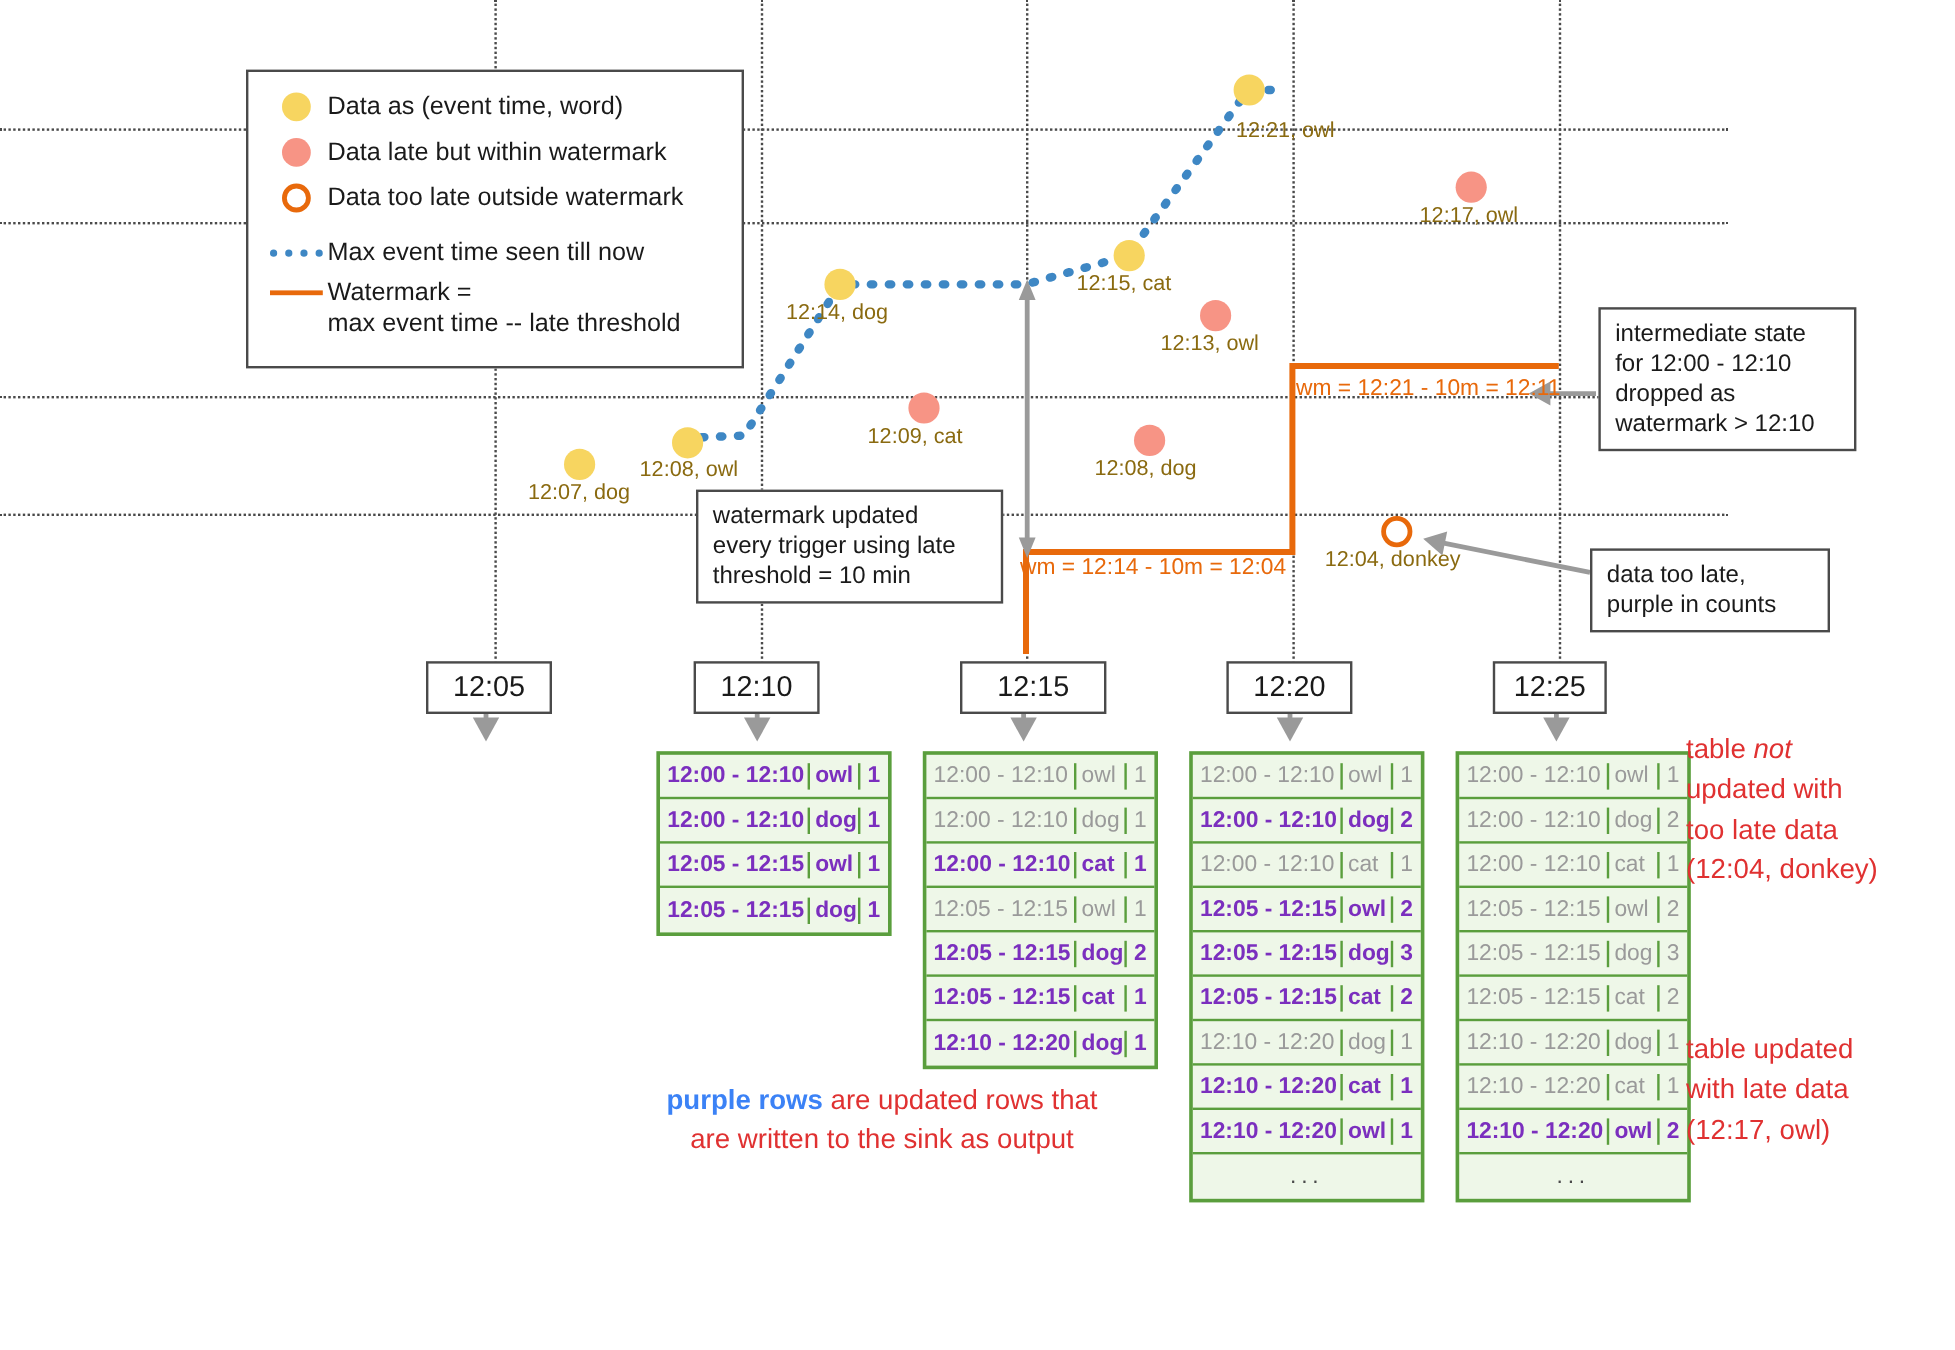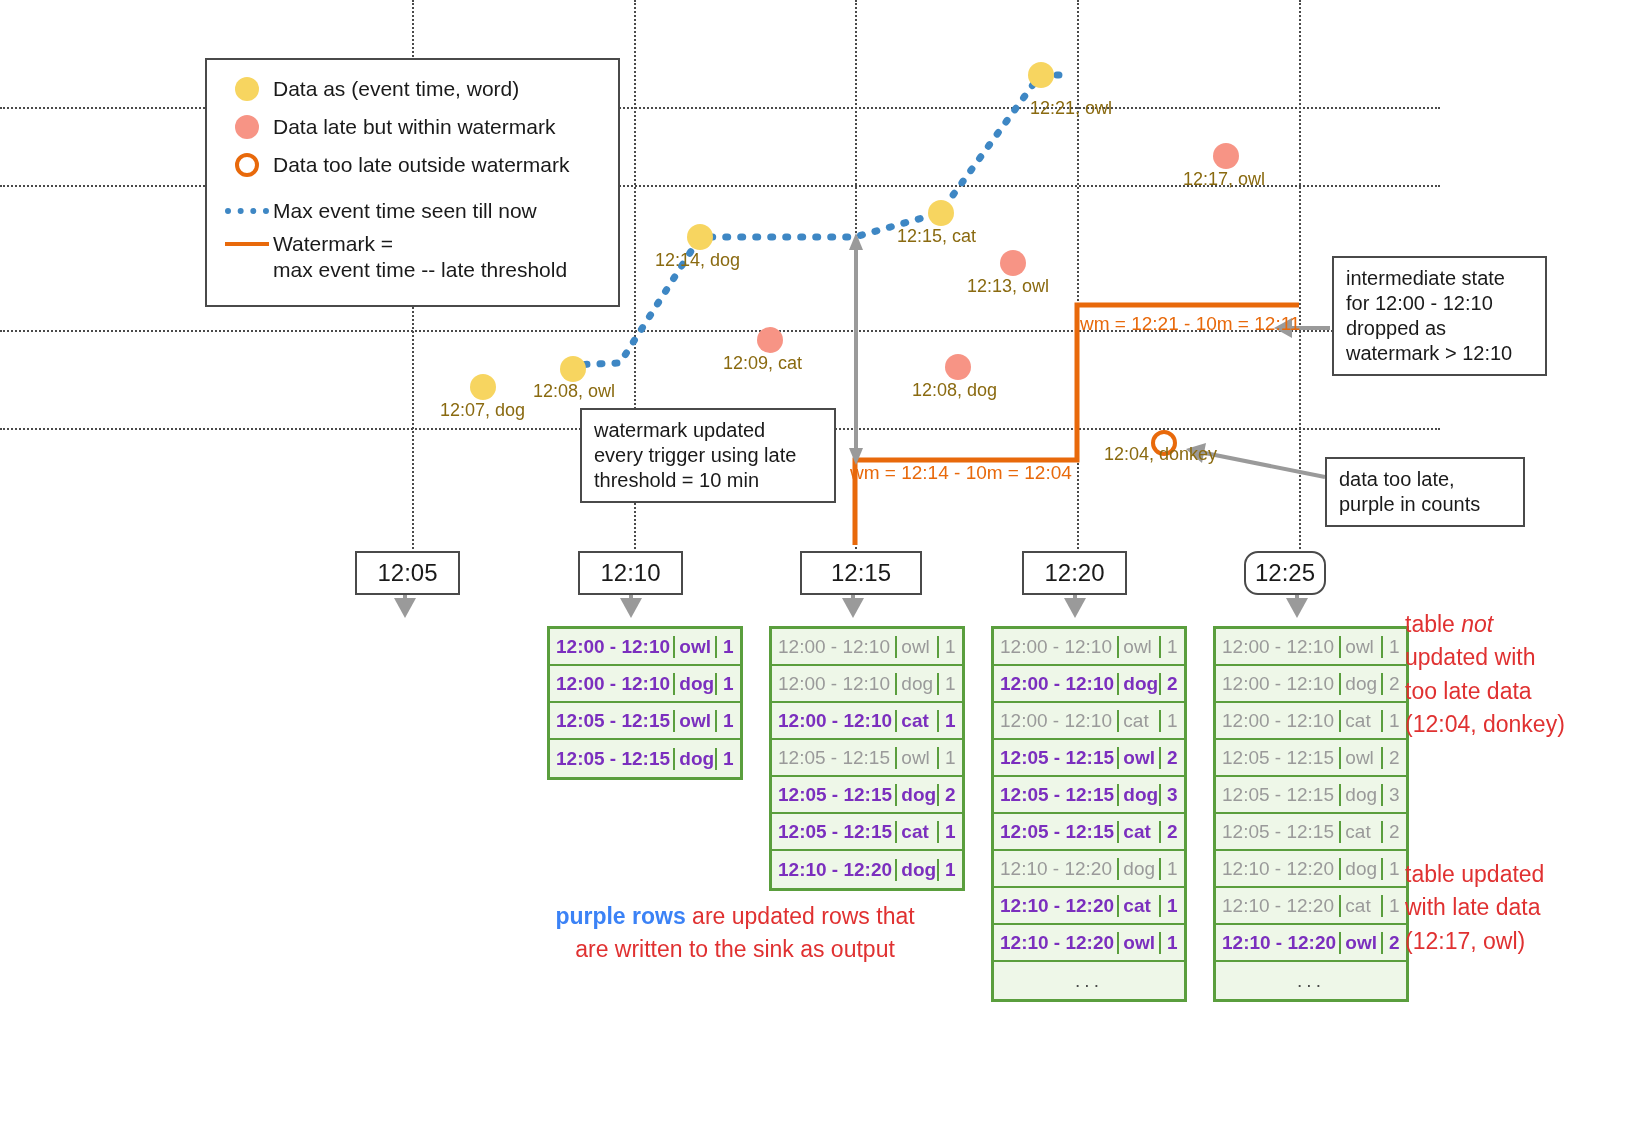--- a/index.html
+++ b/index.html
@@ -263,21 +263,21 @@
   <div class="dot late" style="left:945px; top:354px;"></div>
   <div class="dotlabel" style="left:912px; top:380px;">12:08, dog</div>
 
   <div class="dot ontime" style="left:1028px; top:62px;"></div>
   <div class="dotlabel" style="left:1030px; top:98px;">12:21, owl</div>
 
   <div class="dot late" style="left:1213px; top:143px;"></div>
   <div class="dotlabel" style="left:1183px; top:169px;">12:17, owl</div>
 
   <div class="dot toolate" style="left:1151px; top:430px;"></div>
-  <div class="dotlabel" style="left:1104px; top:444px;">12:04, donkey</div>
+  <div class="dotlabel" style="left:1104px; top:456px;">12:04, donkey</div>
 
   <div class="wmlabel" style="left:850px; top:462px;">wm = 12:14 - 10m = 12:04</div>
   <div class="wmlabel" style="left:1080px; top:313px;">wm = 12:21 - 10m = 12:11</div>
 
   <div class="callout" style="left:580px; top:408px; width:256px;">
     <div>watermark updated</div>
     <div>every trigger using late</div>
     <div>threshold = 10 min</div>
   </div>
 
@@ -290,21 +290,21 @@
 
   <div class="callout" style="left:1325px; top:457px; width:200px;">
     <div>data too late,</div>
     <div>purple in counts</div>
   </div>
 
   <div class="timebox" style="left:355px; top:551px; width:105px;">12:05</div>
   <div class="timebox" style="left:578px; top:551px; width:105px;">12:10</div>
   <div class="timebox" style="left:800px; top:551px; width:122px;">12:15</div>
   <div class="timebox" style="left:1022px; top:551px; width:105px;">12:20</div>
-  <div class="timebox" style="left:1244px; top:551px; width:82px;border-radius:14px;">12:25</div>
+  <div class="timebox" style="left:1244px; top:551px; width:95px;">12:25</div>
 
   <div class="table" style="left:547px; top:626px; width:196px;">
     <div class="trow">
       <span class="tcell-range purple">12:00 - 12:10</span>
       <span class="tcell-word purple">owl</span>
       <span class="tcell-count purple">1</span>
     </div>
     <div class="trow">
       <span class="tcell-range purple">12:00 - 12:10</span>
       <span class="tcell-word purple">dog</span>

